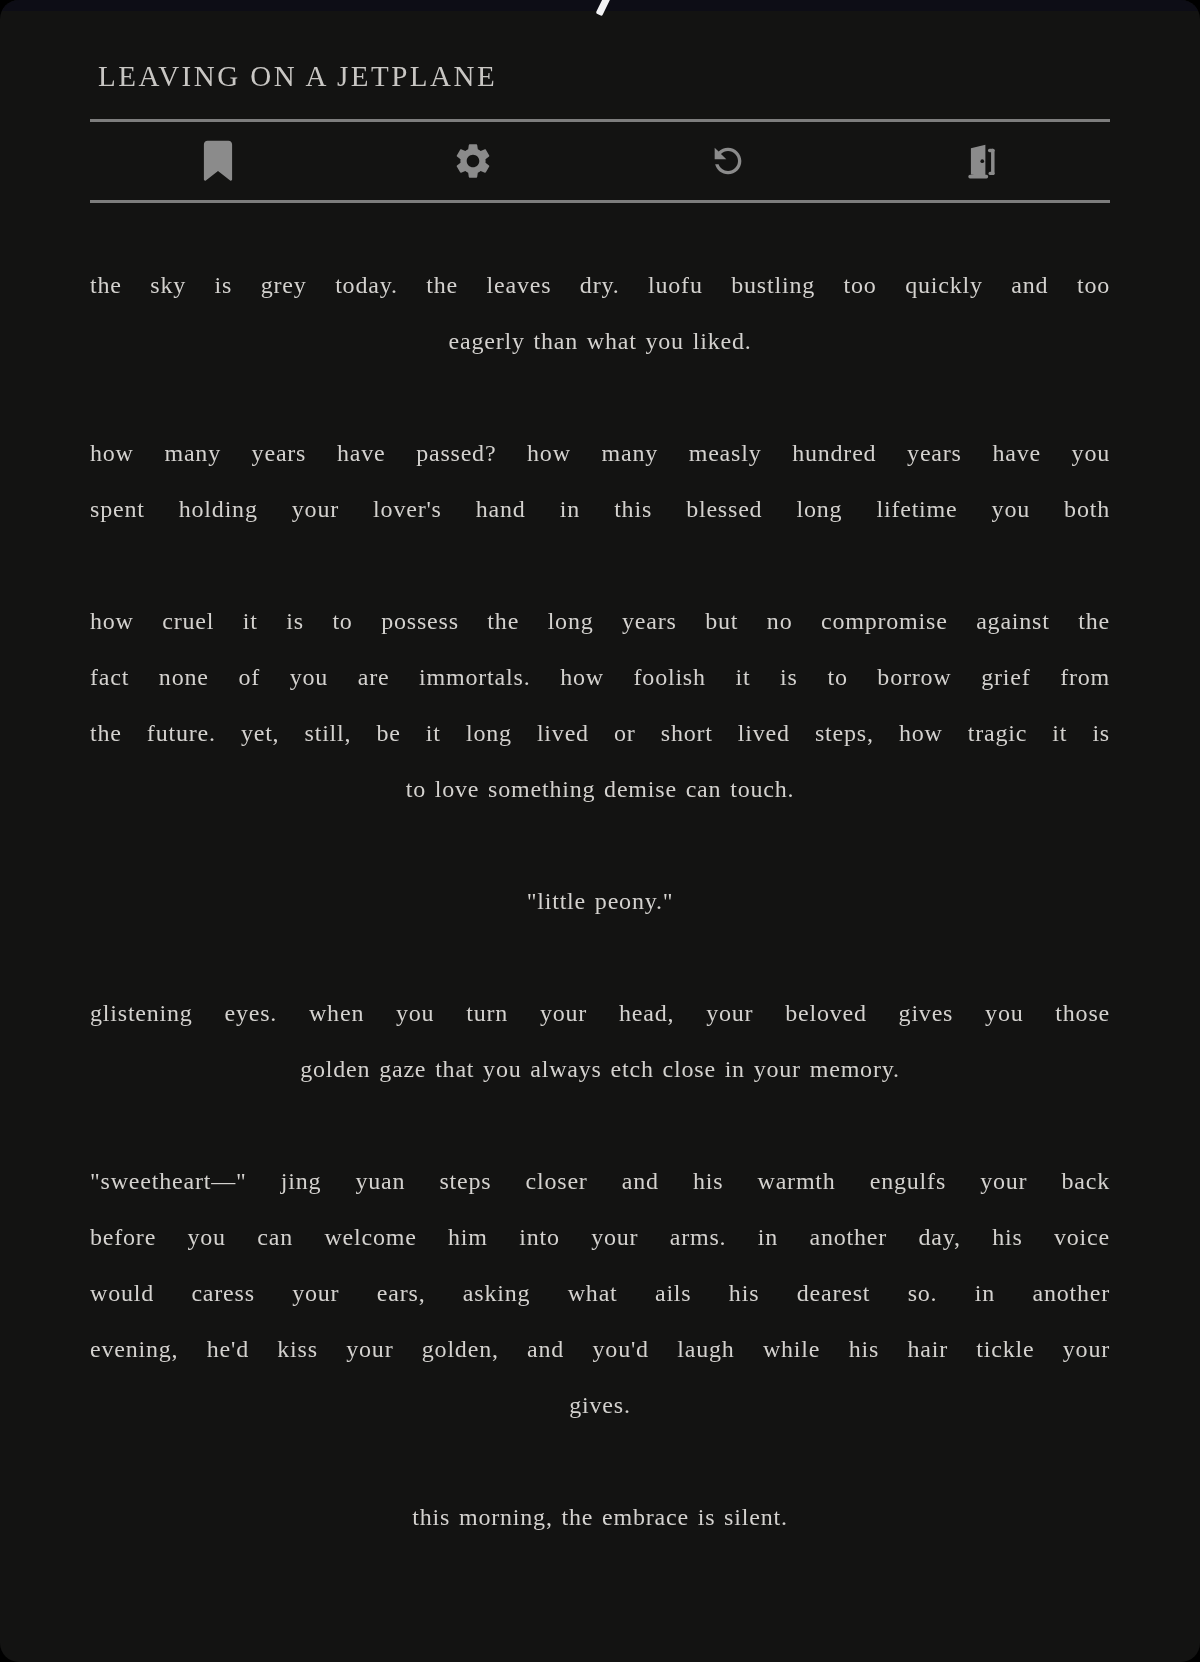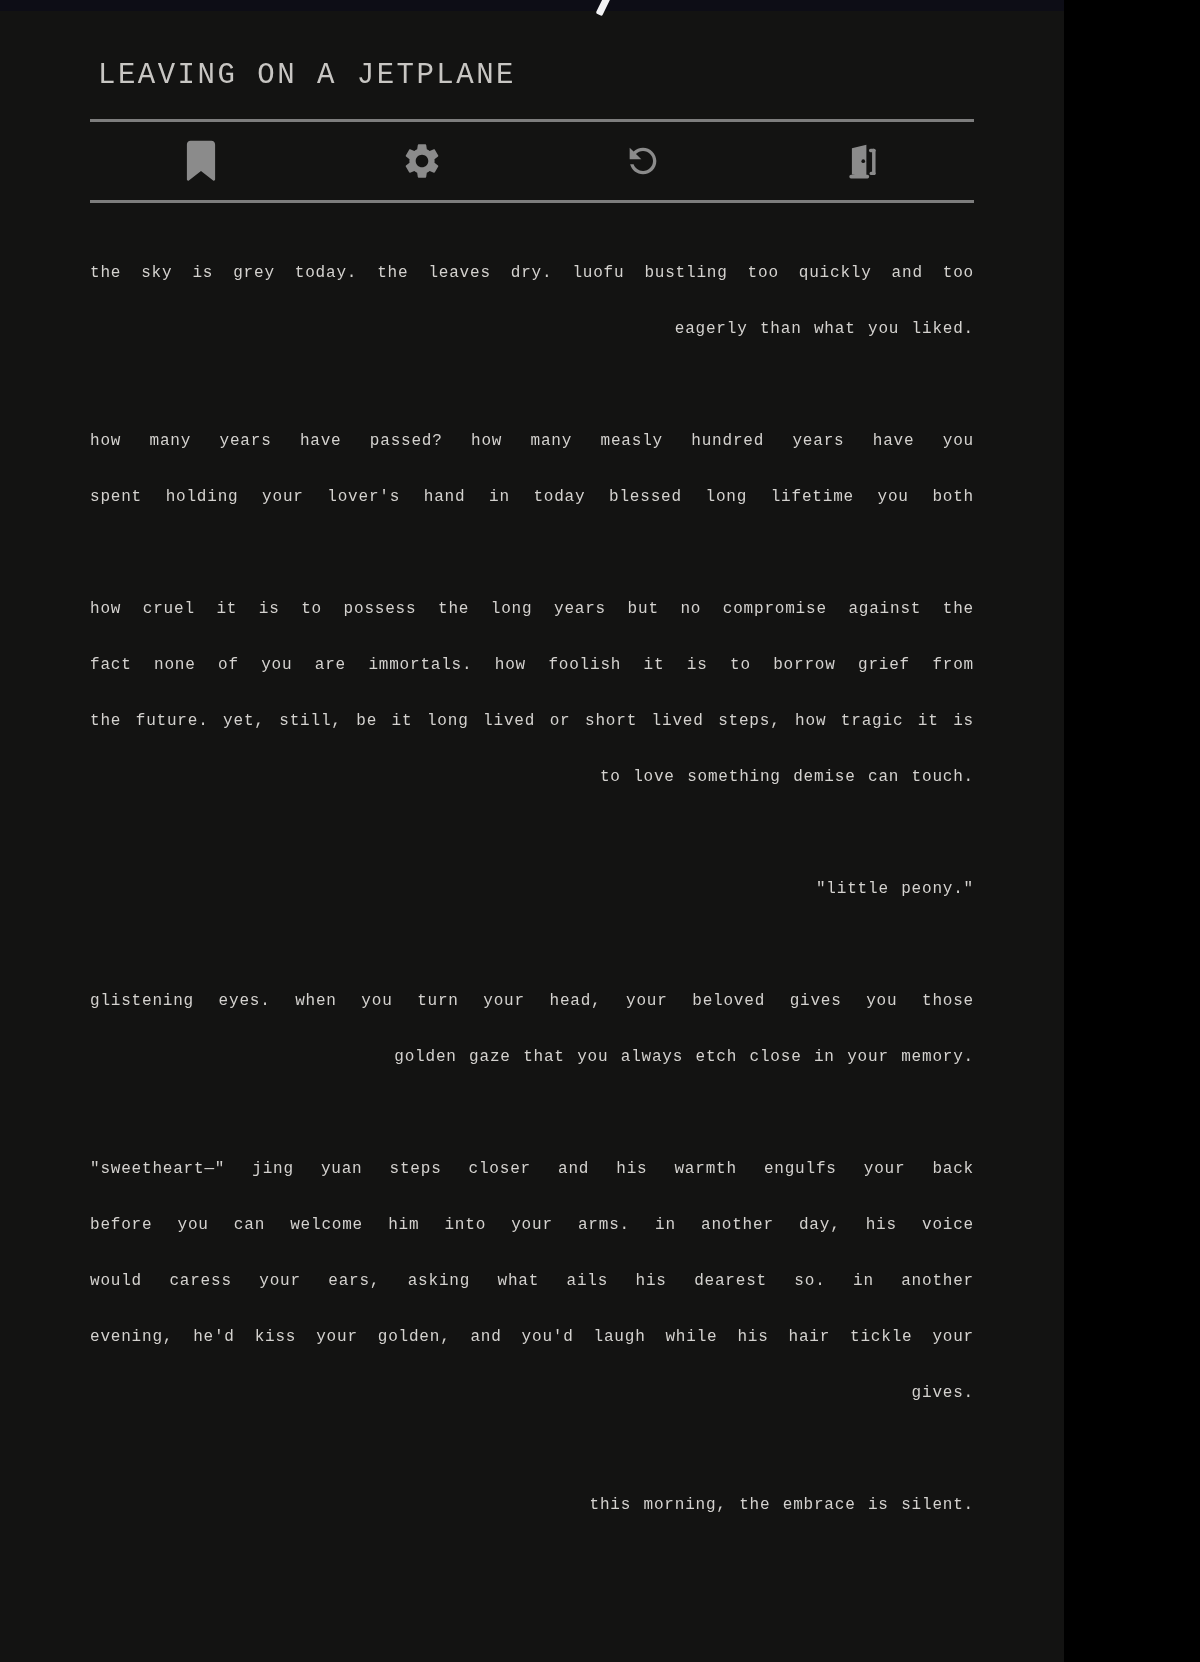--- a/index.html
+++ b/index.html
@@ -1,21 +1,22 @@
 <!DOCTYPE html>
 <html><head>
 <meta charset="utf-8">
 <style>
   html,body{margin:0;padding:0;background:#000;}
   .screen{
     position:relative;
-    width:1064px;height:1662px;
+    width:1200px;height:1662px;
     background:#131312;
     overflow:hidden;
-    font-family:Liberation Mono, monospace;
+    font-family:Liberation Serif, serif;
+    border-radius:19px;
   }
   .topbar{
     position:absolute;top:0;left:0;width:1200px;height:11px;
     background:#0d0d16;
   }
   .cursor{
     position:absolute;left:601px;top:-10px;width:7px;height:26px;
     background:#f3f3f5;border-radius:2px;transform:rotate(26deg);
     z-index:5;
   }
@@ -35,31 +36,31 @@
   .toolbar{
     height:78px;margin:0 90px;
     display:flex;align-items:center;
   }
   .tool{
     flex:1 1 0;display:flex;align-items:center;justify-content:center;
     background:transparent;border:none;padding:0;cursor:pointer;
   }
   .tool svg{display:block;fill:#8b8b8b;}
   .story{
-    margin:0 90px;padding-top:42px;
+    margin:12px 90px;padding-top:42px;
     color:#d4d2cf;
-    font-size:16px;
+    font-size:24px;
     letter-spacing:0.8px;
     word-spacing:2px;
   }
   .para{margin:0 0 56px 0;}
   .line{
     display:block;
     line-height:56px;
-    text-align:right;
+    text-align:center;
   }
   .line.just{
     text-align:justify;
     text-align-last:justify;
     text-justify:inter-word;
   }
 </style>
 </head>
 <body>
 
@@ -116,21 +117,21 @@
 
   <main class="story">
 
     <p class="para">
       <span class="line just">the sky is grey today. the leaves dry. luofu bustling too quickly and too</span>
       <span class="line">eagerly than what you liked.</span>
     </p>
 
     <p class="para">
       <span class="line just">how many years have passed? how many measly hundred years have you</span>
-      <span class="line just">spent holding your lover's hand in today blessed long lifetime you both</span>
+      <span class="line just">spent holding your lover's hand in this blessed long lifetime you both</span>
     </p>
 
     <p class="para">
       <span class="line just">how cruel it is to possess the long years but no compromise against the</span>
       <span class="line just">fact none of you are immortals. how foolish it is to borrow grief from</span>
       <span class="line just">the future. yet, still, be it long lived or short lived steps, how tragic it is</span>
       <span class="line">to love something demise can touch.</span>
     </p>
 
     <p class="para">

